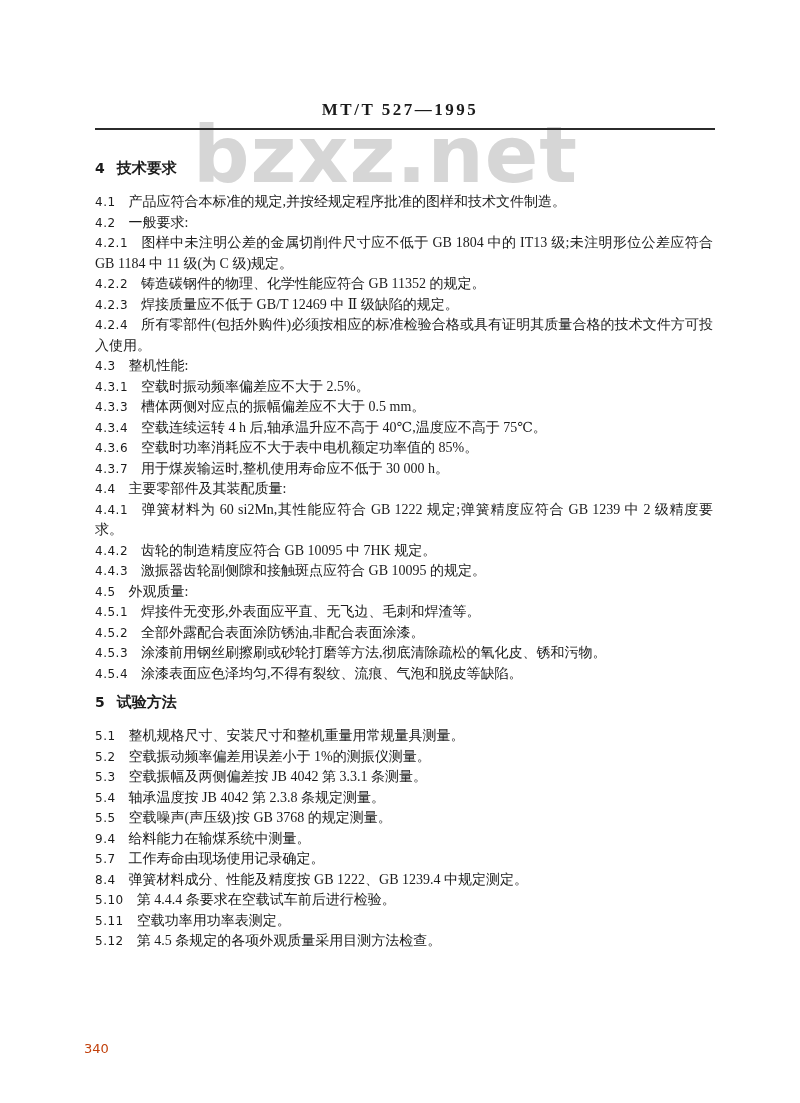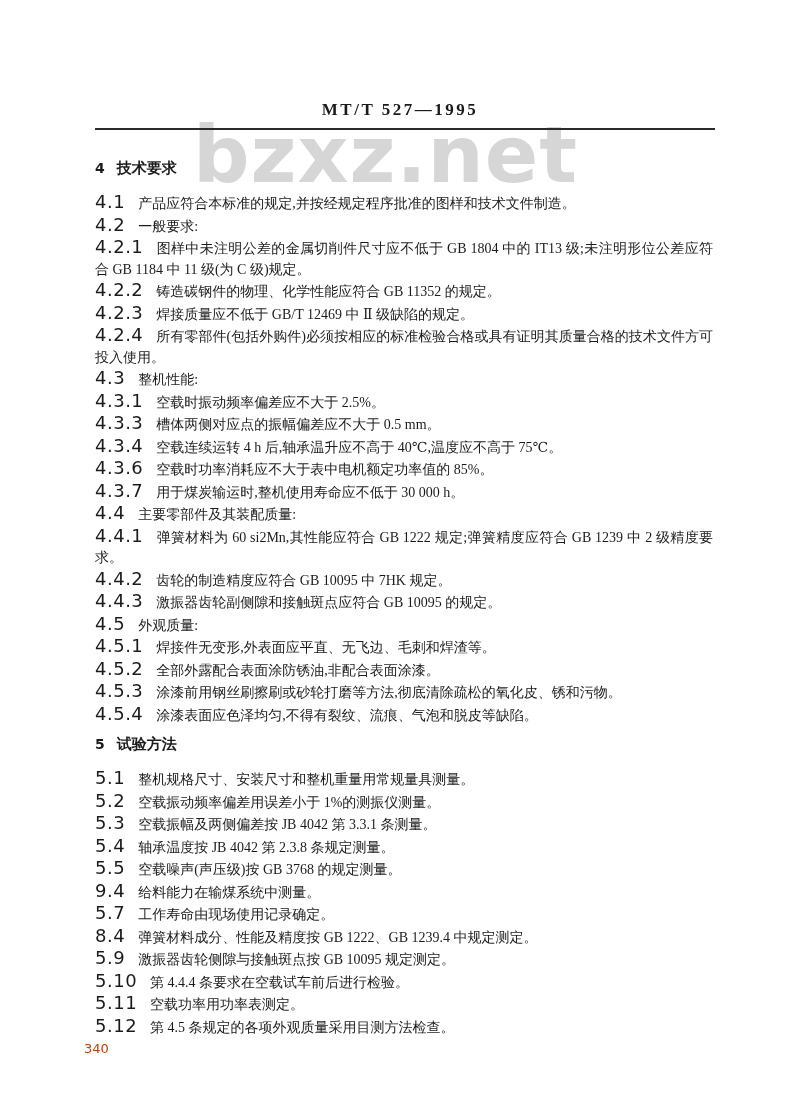--- a/index.html
+++ b/index.html
@@ -69,21 +69,21 @@
   }
   .clause {
     margin: 0;
     font-size: 14px;
     line-height: 20.5px;
     text-align: justify;
     text-justify: inter-ideograph;
   }
   .clause-num {
     font-family: "DejaVu Sans", sans-serif;
-    font-size: 18px;
+    font-size: 12px;
     letter-spacing: 0.5px;
     padding-right: 13px;
     white-space: nowrap;
   }
   .page-number {
     position: absolute;
     left: 84px;
     top: 1041px;
     font-family: "DejaVu Sans", sans-serif;
     font-size: 13px;
@@ -125,20 +125,19 @@
       <p class="clause"><span class="clause-num">4.5.4</span><span class="clause-text">涂漆表面应色泽均匀,不得有裂纹、流痕、气泡和脱皮等缺陷。</span></p>
       <div class="sec-heading"><span class="sec-num">5</span><span class="sec-title">试验方法</span></div>
       <p class="clause"><span class="clause-num">5.1</span><span class="clause-text">整机规格尺寸、安装尺寸和整机重量用常规量具测量。</span></p>
       <p class="clause"><span class="clause-num">5.2</span><span class="clause-text">空载振动频率偏差用误差小于 1%的测振仪测量。</span></p>
       <p class="clause"><span class="clause-num">5.3</span><span class="clause-text">空载振幅及两侧偏差按 JB 4042 第 3.3.1 条测量。</span></p>
       <p class="clause"><span class="clause-num">5.4</span><span class="clause-text">轴承温度按 JB 4042 第 2.3.8 条规定测量。</span></p>
       <p class="clause"><span class="clause-num">5.5</span><span class="clause-text">空载噪声(声压级)按 GB 3768 的规定测量。</span></p>
       <p class="clause"><span class="clause-num">9.4</span><span class="clause-text">给料能力在输煤系统中测量。</span></p>
       <p class="clause"><span class="clause-num">5.7</span><span class="clause-text">工作寿命由现场使用记录确定。</span></p>
       <p class="clause"><span class="clause-num">8.4</span><span class="clause-text">弹簧材料成分、性能及精度按 GB 1222、GB 1239.4 中规定测定。</span></p>
-      <p class="clause"><span class="clause-num">5.9</span><span class="clause-text">激振器齿轮侧隙与接触斑点按 GB 10095 规定测定。</span></p>
       <p class="clause"><span class="clause-num">5.10</span><span class="clause-text">第 4.4.4 条要求在空载试车前后进行检验。</span></p>
       <p class="clause"><span class="clause-num">5.11</span><span class="clause-text">空载功率用功率表测定。</span></p>
       <p class="clause"><span class="clause-num">5.12</span><span class="clause-text">第 4.5 条规定的各项外观质量采用目测方法检查。</span></p>
     </div>
 
   <div class="page-number">340</div>
 </div>
 
 </body></html>

